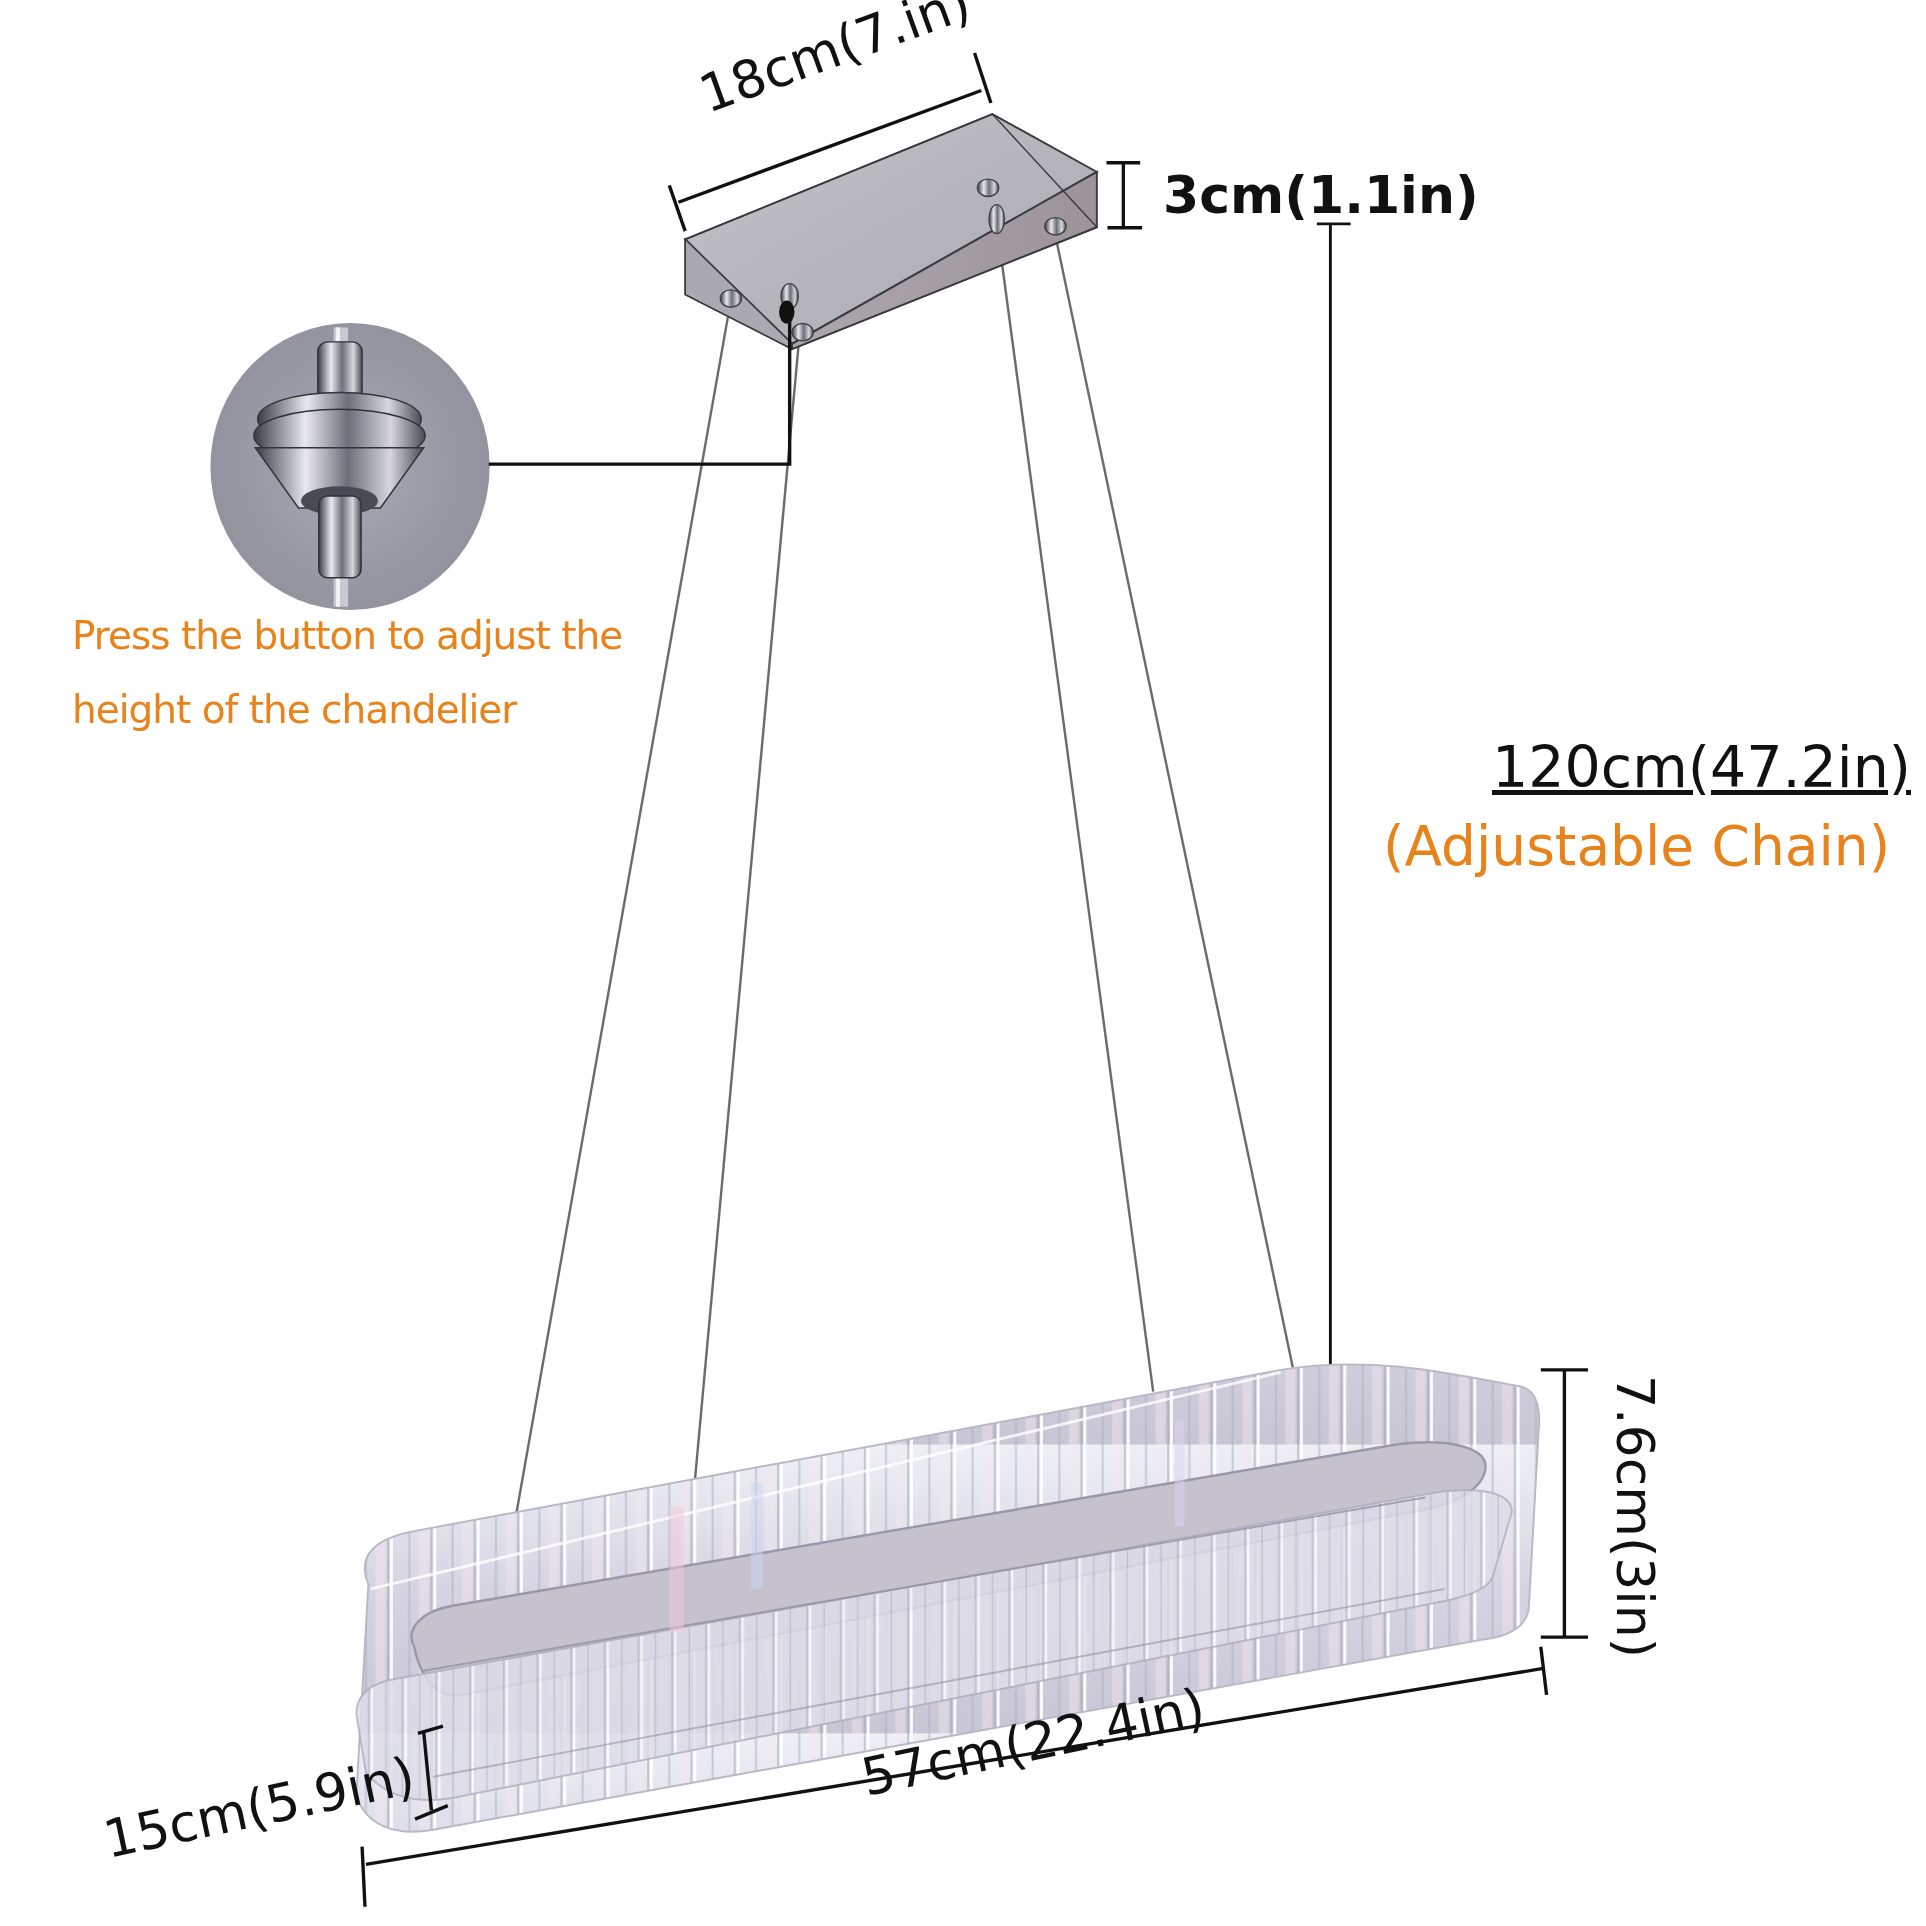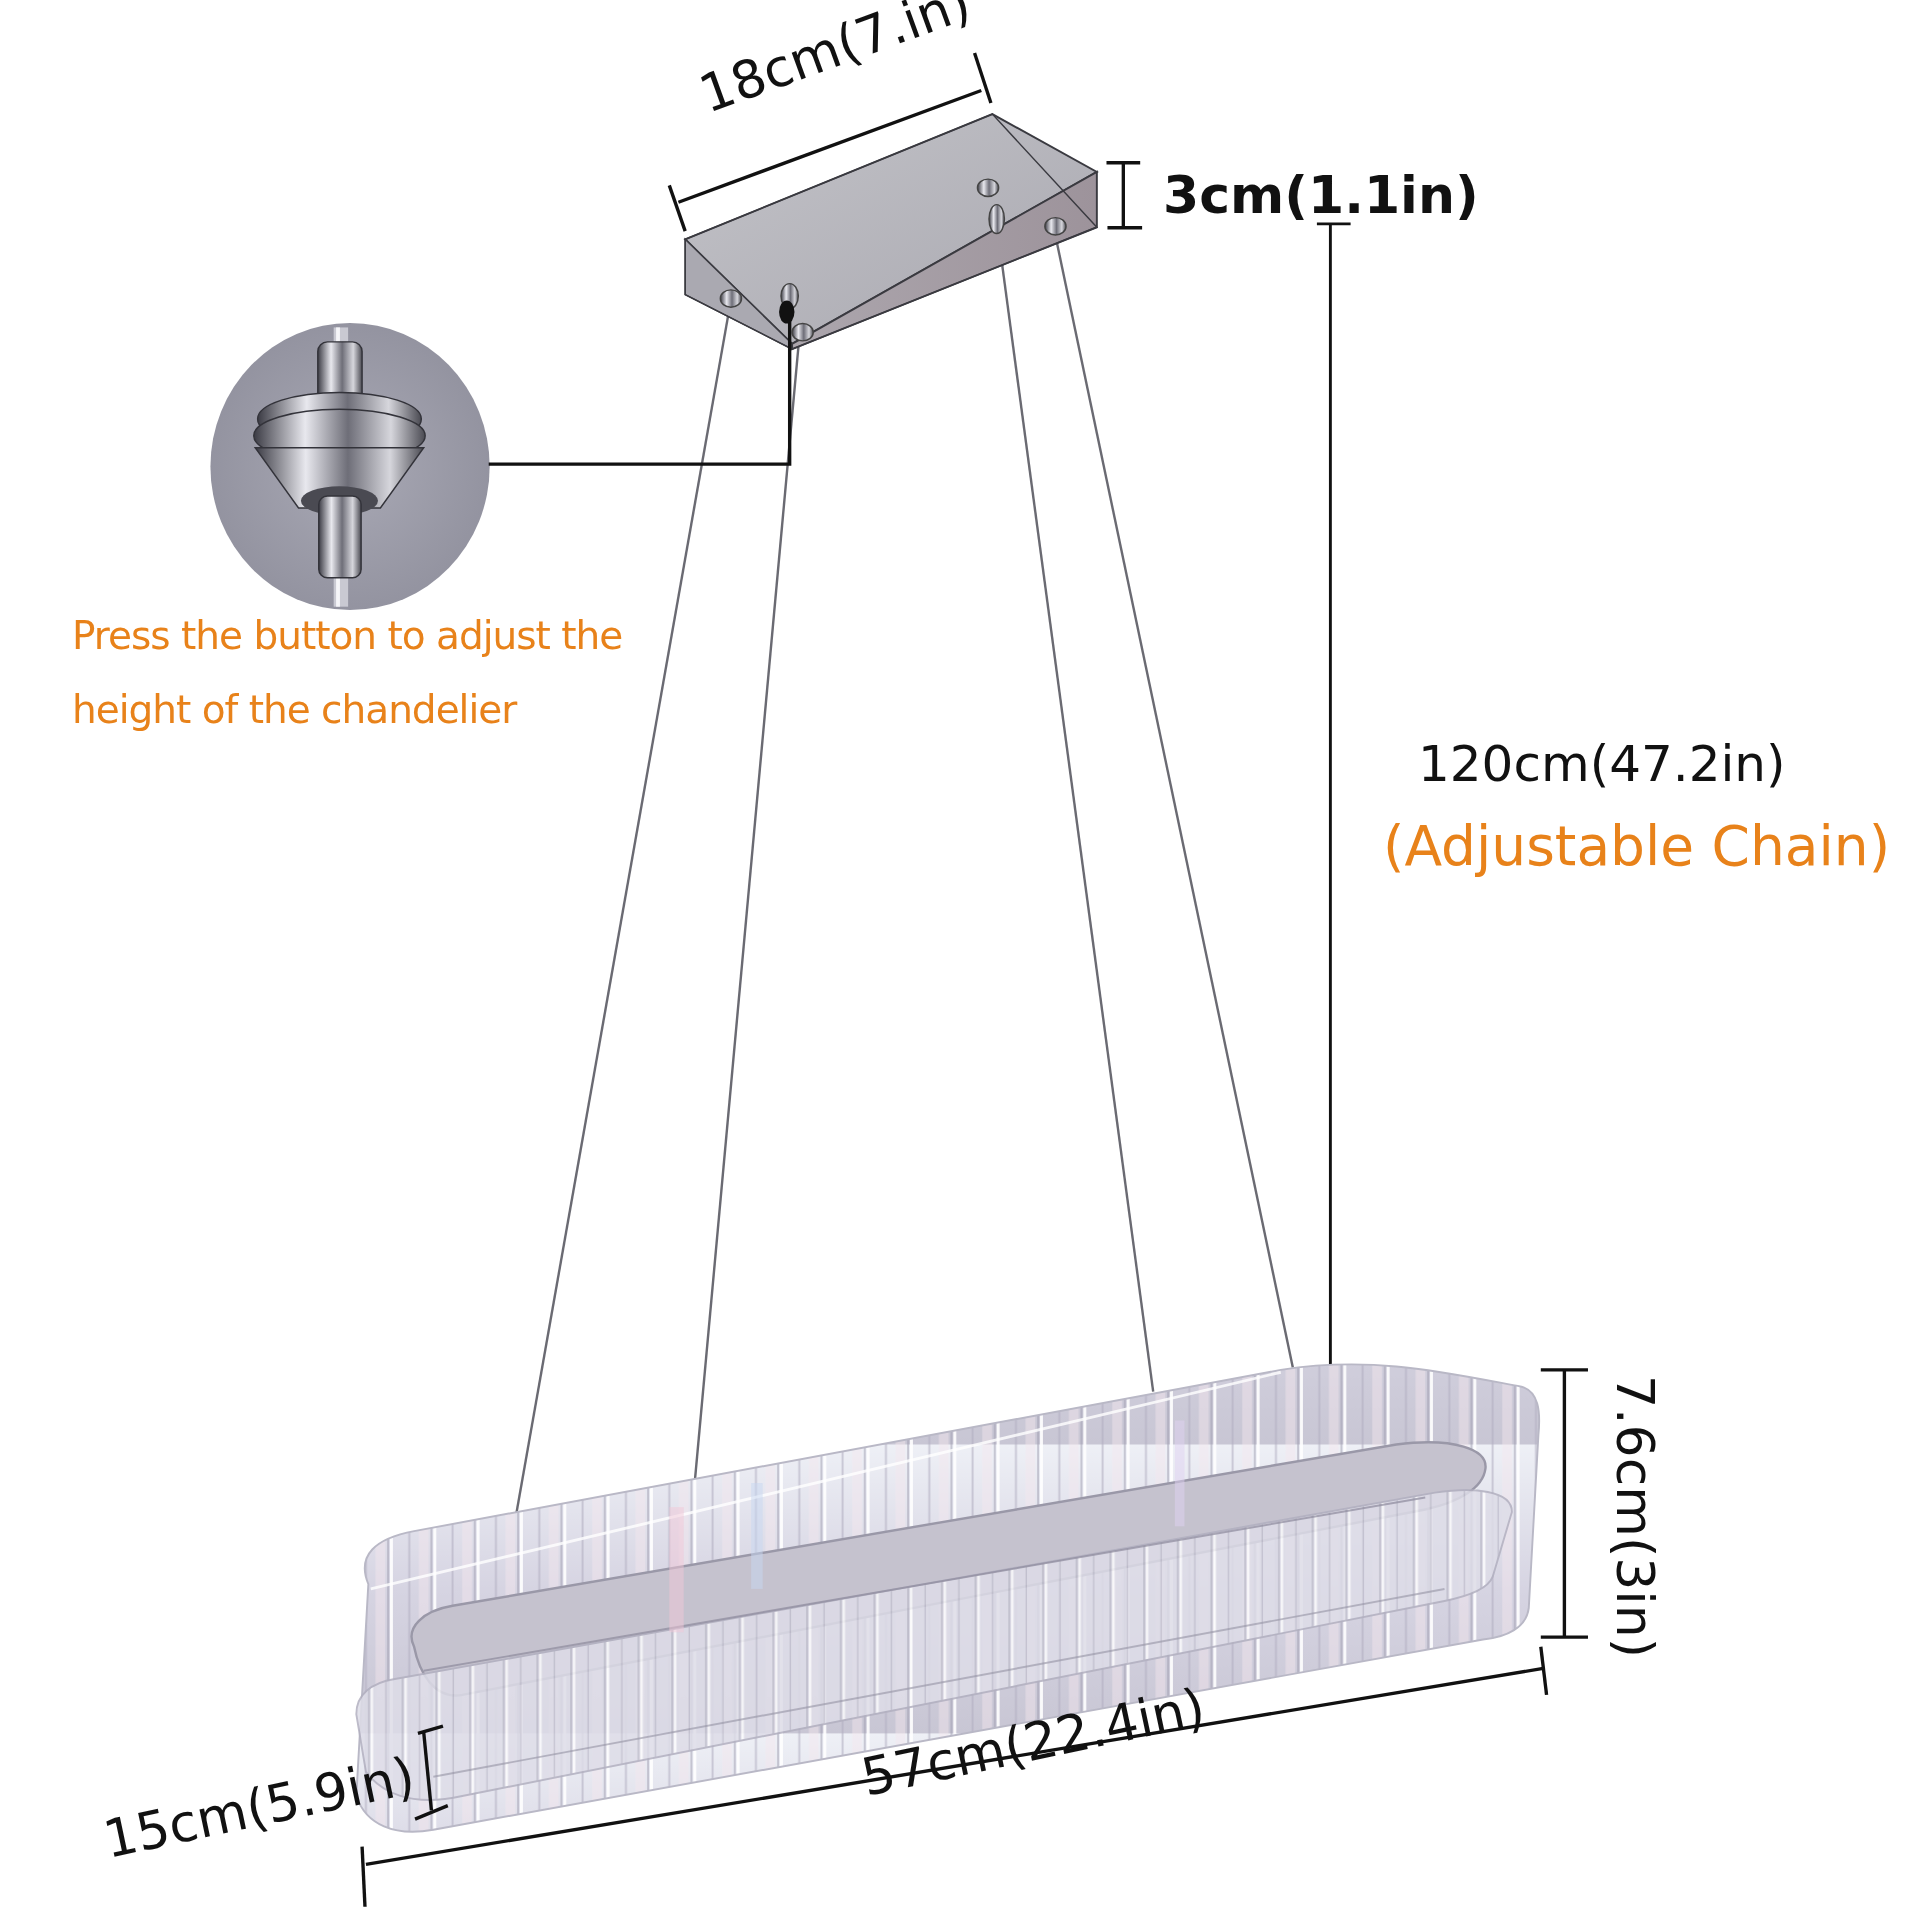--- a/index.html
+++ b/index.html
@@ -153,21 +153,21 @@
     <line x1="868" y1="3600" x2="920" y2="3585"></line>
     <line x1="880" y1="3598" x2="896" y2="3760"></line>
     <line x1="862" y1="3778" x2="930" y2="3750"></line>
   </g>
 </svg>
 
 <div class="lbl dim-text" style="left:693px; top:72px; transform:rotate(-20deg); transform-origin:left top; font-size:52px;">18cm(7.in)</div>
 
 <div class="lbl dim-text" style="left:1163px; top:169px; font-size:52px;font-weight:bold;">3cm(1.1in)</div>
 
-<div class="lbl dim-text" style="left:1418px; top:739px; font-size:50px;">120cm(47.2in)</div>
+<div class="lbl dim-text" style="left:1492px; top:739px; font-size:57px;text-decoration:underline;">120cm(47.2in)</div>
 
 <div class="lbl dim-text orange" style="left:1383px; top:819px; font-size:55px;">(Adjustable Chain)</div>
 
 <div class="lbl note orange" style="left:72px; top:616px; width:534px;">Press the button to adjust the</div>
 
 <div class="lbl note orange" style="left:72px; top:674px; width:534px;margin-top:16px;">height of the chandelier</div>
 
 <div class="lbl dim-text" style="left:1661px; top:1375px; transform:rotate(90deg); transform-origin:left top; font-size:52px;">7.6cm(3in)</div>
 
 <div class="lbl dim-text" style="left:99px; top:1815px; transform:rotate(-12deg); transform-origin:left top; font-size:52px;">15cm(5.9in)</div>

